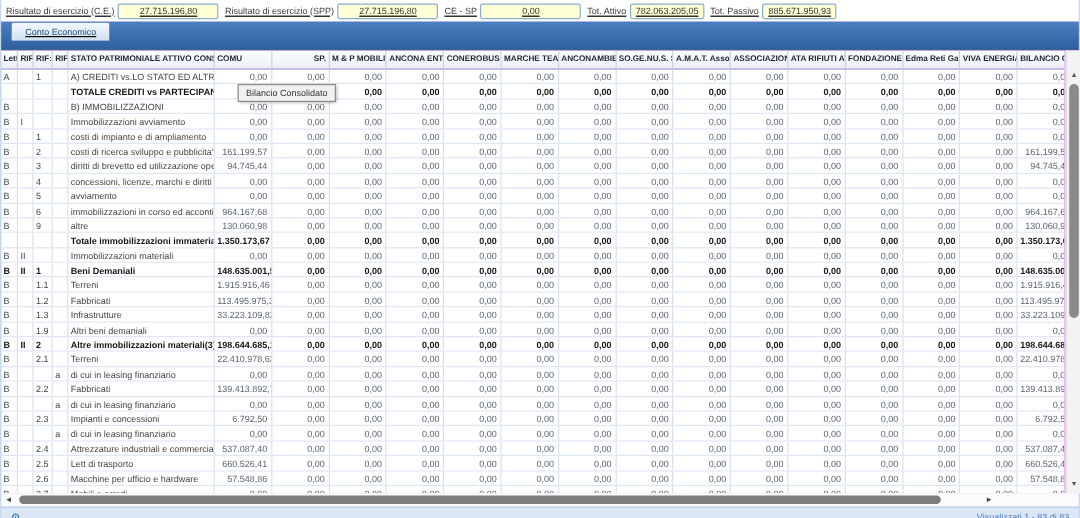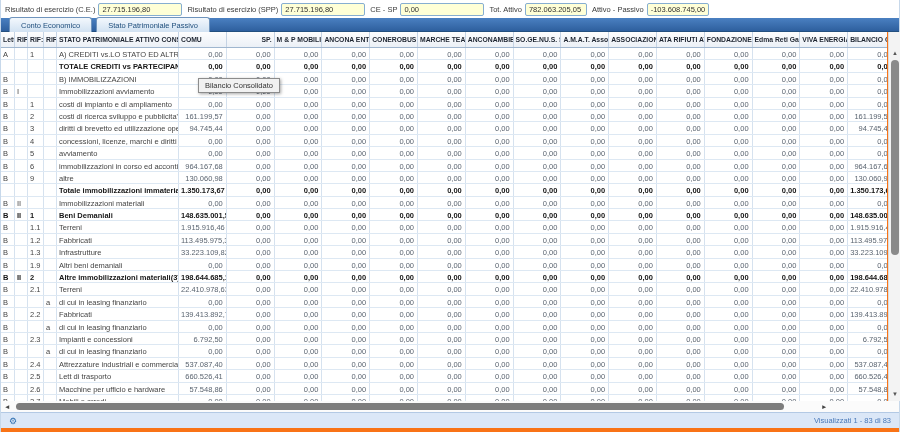--- a/index.html
+++ b/index.html
@@ -1,32 +1,32 @@
 <!DOCTYPE html>
 <html><head>
 <meta charset="utf-8">
 <style>
   * { margin:0; padding:0; box-sizing:border-box; }
   html,body { width:900px; height:432px; overflow:hidden; background:#fff;
               font-family:"Liberation Sans", sans-serif; }
-  .app { position:relative; width:900px; height:432px; background:#f97316;
-         border-left:1px solid #c7d8ea; border-right:1px solid #c7d8ea; }
+  .app { position:relative; width:900px; height:432px; background:#f0abfc;
+         border-left:1px solid #c7d8ea; border-right:1px solid #c7d8ea;text-decoration:underline; }
 
   
   .topbar { height:18px; display:flex; align-items:center; padding-left:4px; background:#fff; }
   .tb-group { display:flex; align-items:center; margin-right:5px; }
   .tb-label { font-size:7.5px; color:#3a3a3a; margin-right:3px; white-space:nowrap; }
   .tb-box { height:13px; background:#ffffd6; border:1px solid #86aed1; border-radius:2px;
-            font-size:7.5px; color:#333; text-align:left; padding:0 3px; line-height:11px;
+            font-size:7.5px; color:#333; text-align:center; padding:0 3px; line-height:11px;
             white-space:nowrap; overflow:hidden; }
   .w84{width:84px}.w82{width:62px}
 
   
-  .tabbar { height:14px; background:linear-gradient(#4a80c1,#2e5f9e);
-            border-bottom:1px solid #24507f; display:flex; align-items:center; padding-left:8px; }
+  .tabbar { height:24px; background:linear-gradient(#4a80c1,#2e5f9e);
+            border-bottom:1px solid #24507f; display:flex; align-items:flex-start; padding-left:8px; }
   .tab { height:16px; line-height:15px; padding:0 11px; margin-right:4px; font-size:7.5px;
          border:1px solid #6f94bd; border-bottom:none; border-radius:3px 3px 0 0;
          background:linear-gradient(#f3f8fd,#cfe0f1); color:#1e4d7b; white-space:nowrap; cursor:default; }
   .tab.active { background:#fdfdfd; color:#e4791f; }
 
   
   .grid { position:relative; width:900px; height:369px; }
   .viewport { position:absolute; left:0; top:0; width:886px; height:369px; overflow:hidden; }
   .hrow { display:flex; width:896px; }
   .ghead { height:16px; background:linear-gradient(#fdfdfe,#ebf0f6); border-bottom:1px solid #9fb6cf; }
@@ -57,21 +57,21 @@
   .hs-thumb { position:absolute; left:15px; top:2px; width:768px; height:7px; background:#7d7d7d;
               border-radius:4px; }
 
   
   .footer { height:16px; margin-top:0px; background:#dbe7f7; border-top:1px solid #b3c9e4;
             display:flex; align-items:center; justify-content:space-between; padding:0 8px; }
   .gear { font-size:9px; color:#2f6fb0; line-height:14px; cursor:pointer; }
   .status { font-size:7.5px; color:#4878b8; }
 
   
-  .tooltip { position:absolute; left:197px; top:46px; z-index:50; background:#f1f1f1;
+  .tooltip { position:absolute; left:197px; top:28px; z-index:50; background:#f1f1f1;
              border:1px solid #8c8c8c; box-shadow:1px 1px 3px rgba(0,0,0,.35);
              font-size:7.5px; color:#333; padding:2px 6px; white-space:nowrap; }
 </style>
 </head>
 <body>
 
 <div class="app">
 
   <div class="topbar">
     <div class="tb-group">
@@ -84,28 +84,27 @@
     </div>
     <div class="tb-group">
       <span class="tb-label">CE - SP</span>
       <span class="tb-box w84">0,00</span>
     </div>
     <div class="tb-group">
       <span class="tb-label">Tot. Attivo</span>
       <span class="tb-box w82">782.063.205,05</span>
     </div>
     <div class="tb-group">
-      <span class="tb-label">Attivo - Passivo</span>
-      <span class="tb-box w82">-103.608.745,00</span>
+      <span class="tb-label">Tot. Passivo</span>
+      <span class="tb-box w82">885.671.950,93</span>
     </div>
   </div>
 
   <div class="tabbar">
     <div class="tab">Conto Economico</div>
-    <div class="tab">Stato Patrimoniale Passivo</div>
   </div>
 
   <div class="grid">
     <div class="viewport">
       <div class="hrow ghead" id="grid-header">
         <div class="hcell cw-lett">Lett</div>
         <div class="hcell cw-rif">RIF</div>
         <div class="hcell cw-num">RIF:</div>
         <div class="hcell cw-sub">RIF:</div>
         <div class="hcell cw-desc">STATO PATRIMONIALE ATTIVO CONSOLI</div>

